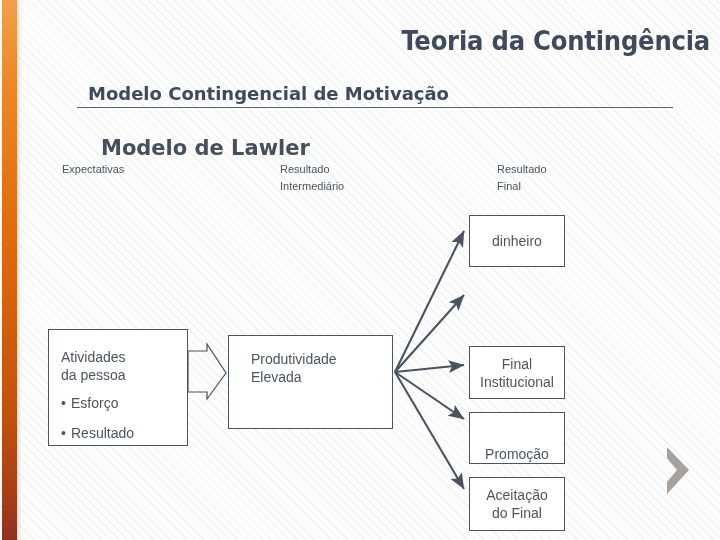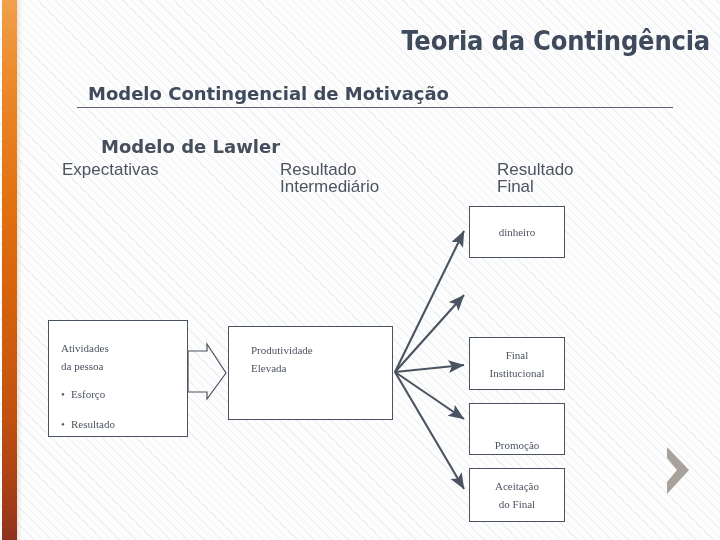--- a/index.html
+++ b/index.html
@@ -85,50 +85,51 @@
     top: 107px;
     width: 596px;
     height: 1px;
     background: #5a6270;
   }
 
   #model-title {
     position: absolute;
     left: 101px;
     top: 136px;
-    font-size: 18px;
+    font-size: 21px;
     font-weight: bold;
     color: #464f5c;
     white-space: nowrap;
     font-family: "DejaVu Sans", sans-serif;
   }
 
   
   .col-head {
     position: absolute;
-    font-size: 17px;
+    font-size: 11px;
     color: #4c5460;
     line-height: 17px;
     font-family: "Liberation Sans", sans-serif;
     white-space: pre-line;
   }
   #head-expectativas { left: 62px;  top: 161px; }
   #head-intermediario { left: 280px; top: 161px; }
   #head-final        { left: 497px; top: 161px; }
 
   
   .dbox {
     position: absolute;
     box-sizing: border-box;
     border: 1.2px solid #4a5360;
     background: #ffffff;
     color: #4c5460;
-    font-size: 11px;
+    font-size: 14px;
     line-height: 18px;
-    font-family: Liberation Serif, serif;
+    font-family: Liberation Sans, sans-serif;
+    margin-top: 9px;
   }
   .dbox .txt { white-space: pre-line; }
 
   
   .dbox.center {
     display: flex;
     align-items: center;
     justify-content: center;
     text-align: center;
   }

